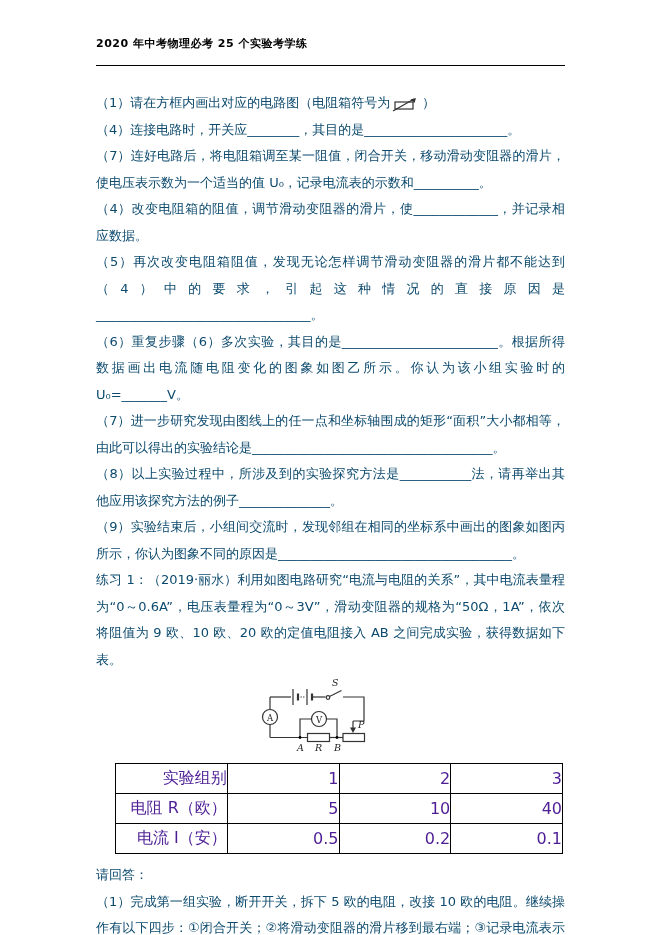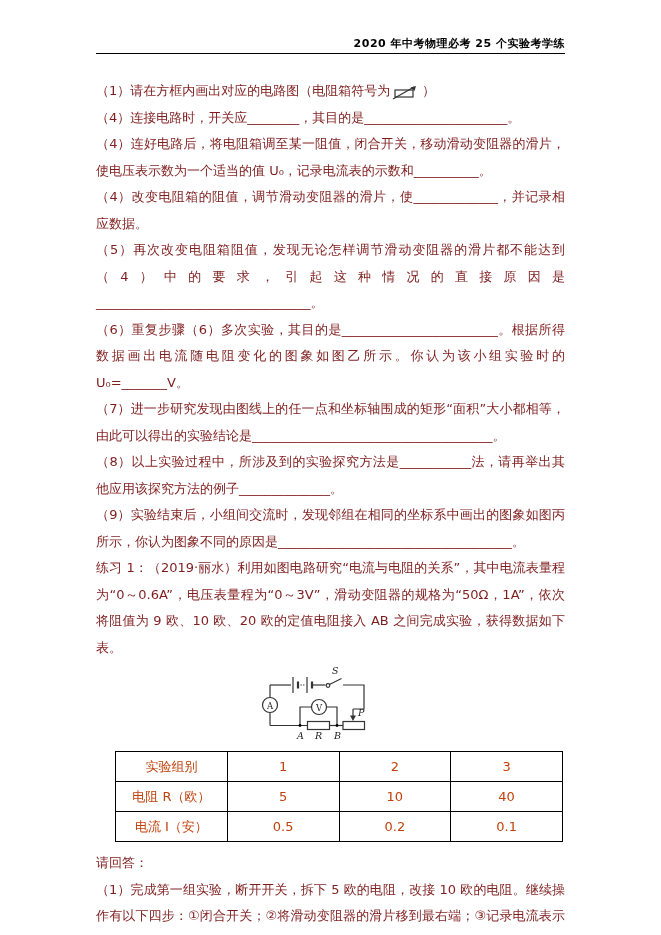--- a/index.html
+++ b/index.html
@@ -10,53 +10,53 @@
     color: #000;
   }
   .page {
     position: relative;
     width: 661px; height: 935px;
     background: #fff;
     overflow: hidden;
     padding: 36px 96px 0 96px;
   }
   .doc-header {
-    text-align: right;
+    text-align: left;
     font-size: 11px;
     font-weight: bold;
     letter-spacing: 0.5px;
-    padding-bottom: 2px;
+    padding-bottom: 14px;
     border-bottom: 1.5px solid #000;
   }
   .body-text { margin-top: 24px; }
   .body-text p {
     font-size: 13px;
     line-height: 26.5px;
     text-align: justify;
-    color: #7f1d1d;
+    color: #0c4a6e;
   }
   .b { font-weight: normal; }
   .inline-icon { vertical-align: middle; margin: 0 2px; }
   .figure {
     margin: 2px 0 0 152px;
     width: 165px; height: 78px;
   }
   .exp-table {
     border-collapse: collapse;
     margin: 6px 0 0 19px;
     width: 448px;
     table-layout: fixed;
   }
   .exp-table td {
     border: 1px solid #000;
     height: 30px;
-    text-align: center;
+    text-align: right;
     vertical-align: middle;
-    font-size: 13px;
-    color: #c2410c;
+    font-size: 16px;
+    color: #4c1d95;
   }
   .answers { margin-top: 8px; }
   svg text.cl {
     font-family: "DejaVu Serif", "Liberation Serif", serif;
     font-style: italic;
     font-size: 9.5px;
     fill: #222;
   }
   svg text.meter {
     font-family: "DejaVu Serif", "Liberation Serif", serif;
@@ -74,21 +74,21 @@
 
   <div class="body-text">
     <p>
       <span>（1）请在方框内画出对应的电路图（电阻箱符号为</span><svg class="inline-icon" width="28" height="16" viewBox="0 0 28 16">
         <rect x="3" y="6" width="18" height="7" fill="none" stroke="#333" stroke-width="1.2"></rect>
         <line x1="1" y1="15" x2="22" y2="3" stroke="#333" stroke-width="1.2"></line>
         <polygon points="24,2 18.5,3.5 22.5,7" fill="#333"></polygon>
       </svg><span>）</span>
     </p>
     <p>（4）连接电路时，开关应________，其目的是______________________。</p>
-    <p>（4）连好电路后，将电阻箱调至某一阻值，闭合开关，移动滑动变阻器的滑片，使电压表示数为一个适当的值 U₀，记录电流表的示数和__________。</p>
+    <p>（7）连好电路后，将电阻箱调至某一阻值，闭合开关，移动滑动变阻器的滑片，使电压表示数为一个适当的值 U₀，记录电流表的示数和__________。</p>
     <p>（4）改变电阻箱的阻值，调节滑动变阻器的滑片，使_____________，并记录相应数据。</p>
     <p>（5）再次改变电阻箱阻值，发现无论怎样调节滑动变阻器的滑片都不能达到（4）中的要求，引起这种情况的直接原因是_________________________________。</p>
     <p>（6）重复步骤（6）多次实验，其目的是________________________。根据所得数据画出电流随电阻变化的图象如图乙所示。你认为该小组实验时的 U₀=_______V。</p>
     <p>（7）进一步研究发现由图线上的任一点和坐标轴围成的矩形“面积”大小都相等，由此可以得出的实验结论是_____________________________________。</p>
     <p>（8）以上实验过程中，所涉及到的实验探究方法是___________法，请再举出其他应用该探究方法的例子______________。</p>
     <p>（9）实验结束后，小组间交流时，发现邻组在相同的坐标系中画出的图象如图丙所示，你认为图象不同的原因是____________________________________。</p>
 
     <p>
       <span class="b">练习 1：</span><span class="b">（2019·丽水）</span><span>利用如图电路研究“电流与电阻的关系”，其中电流表量程为“0～0.6A”，电压表量程为“0～3V”，滑动变阻器的规格为“50Ω，1A”，依次将阻值为 9 欧、10 欧、20 欧的定值电阻接入 AB 之间完成实验，获得数据如下表。</span>
     </p>

